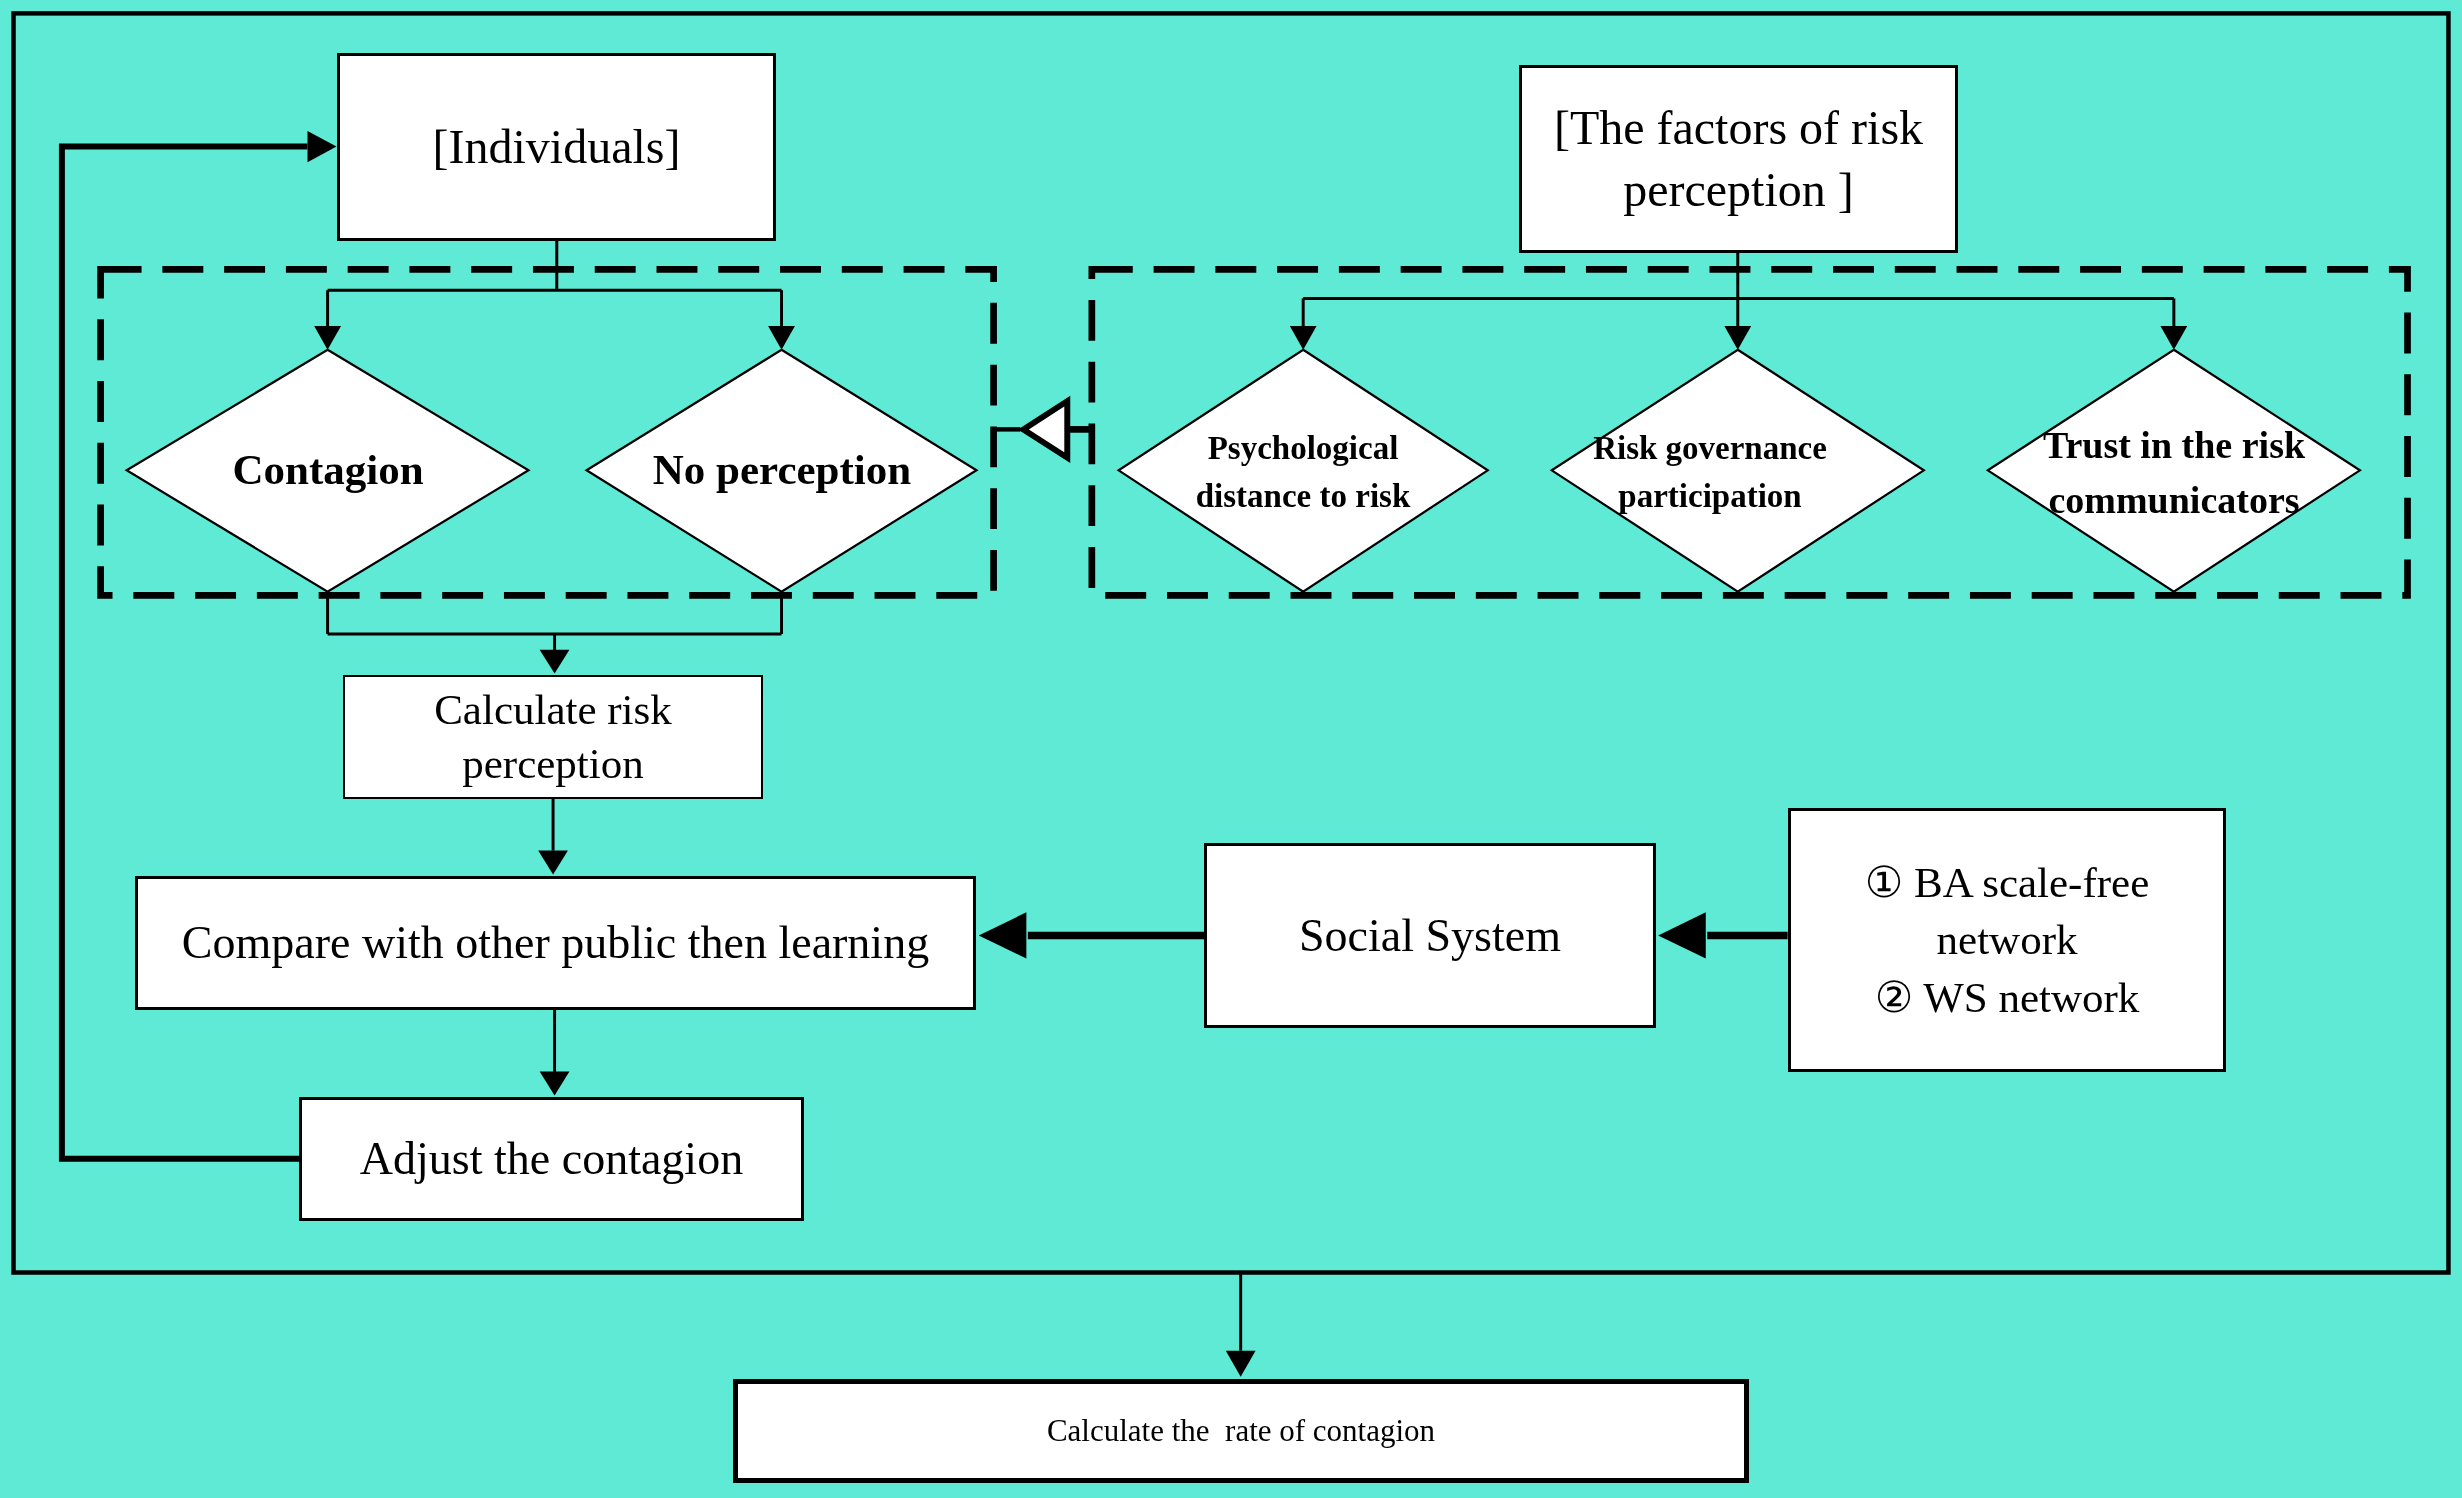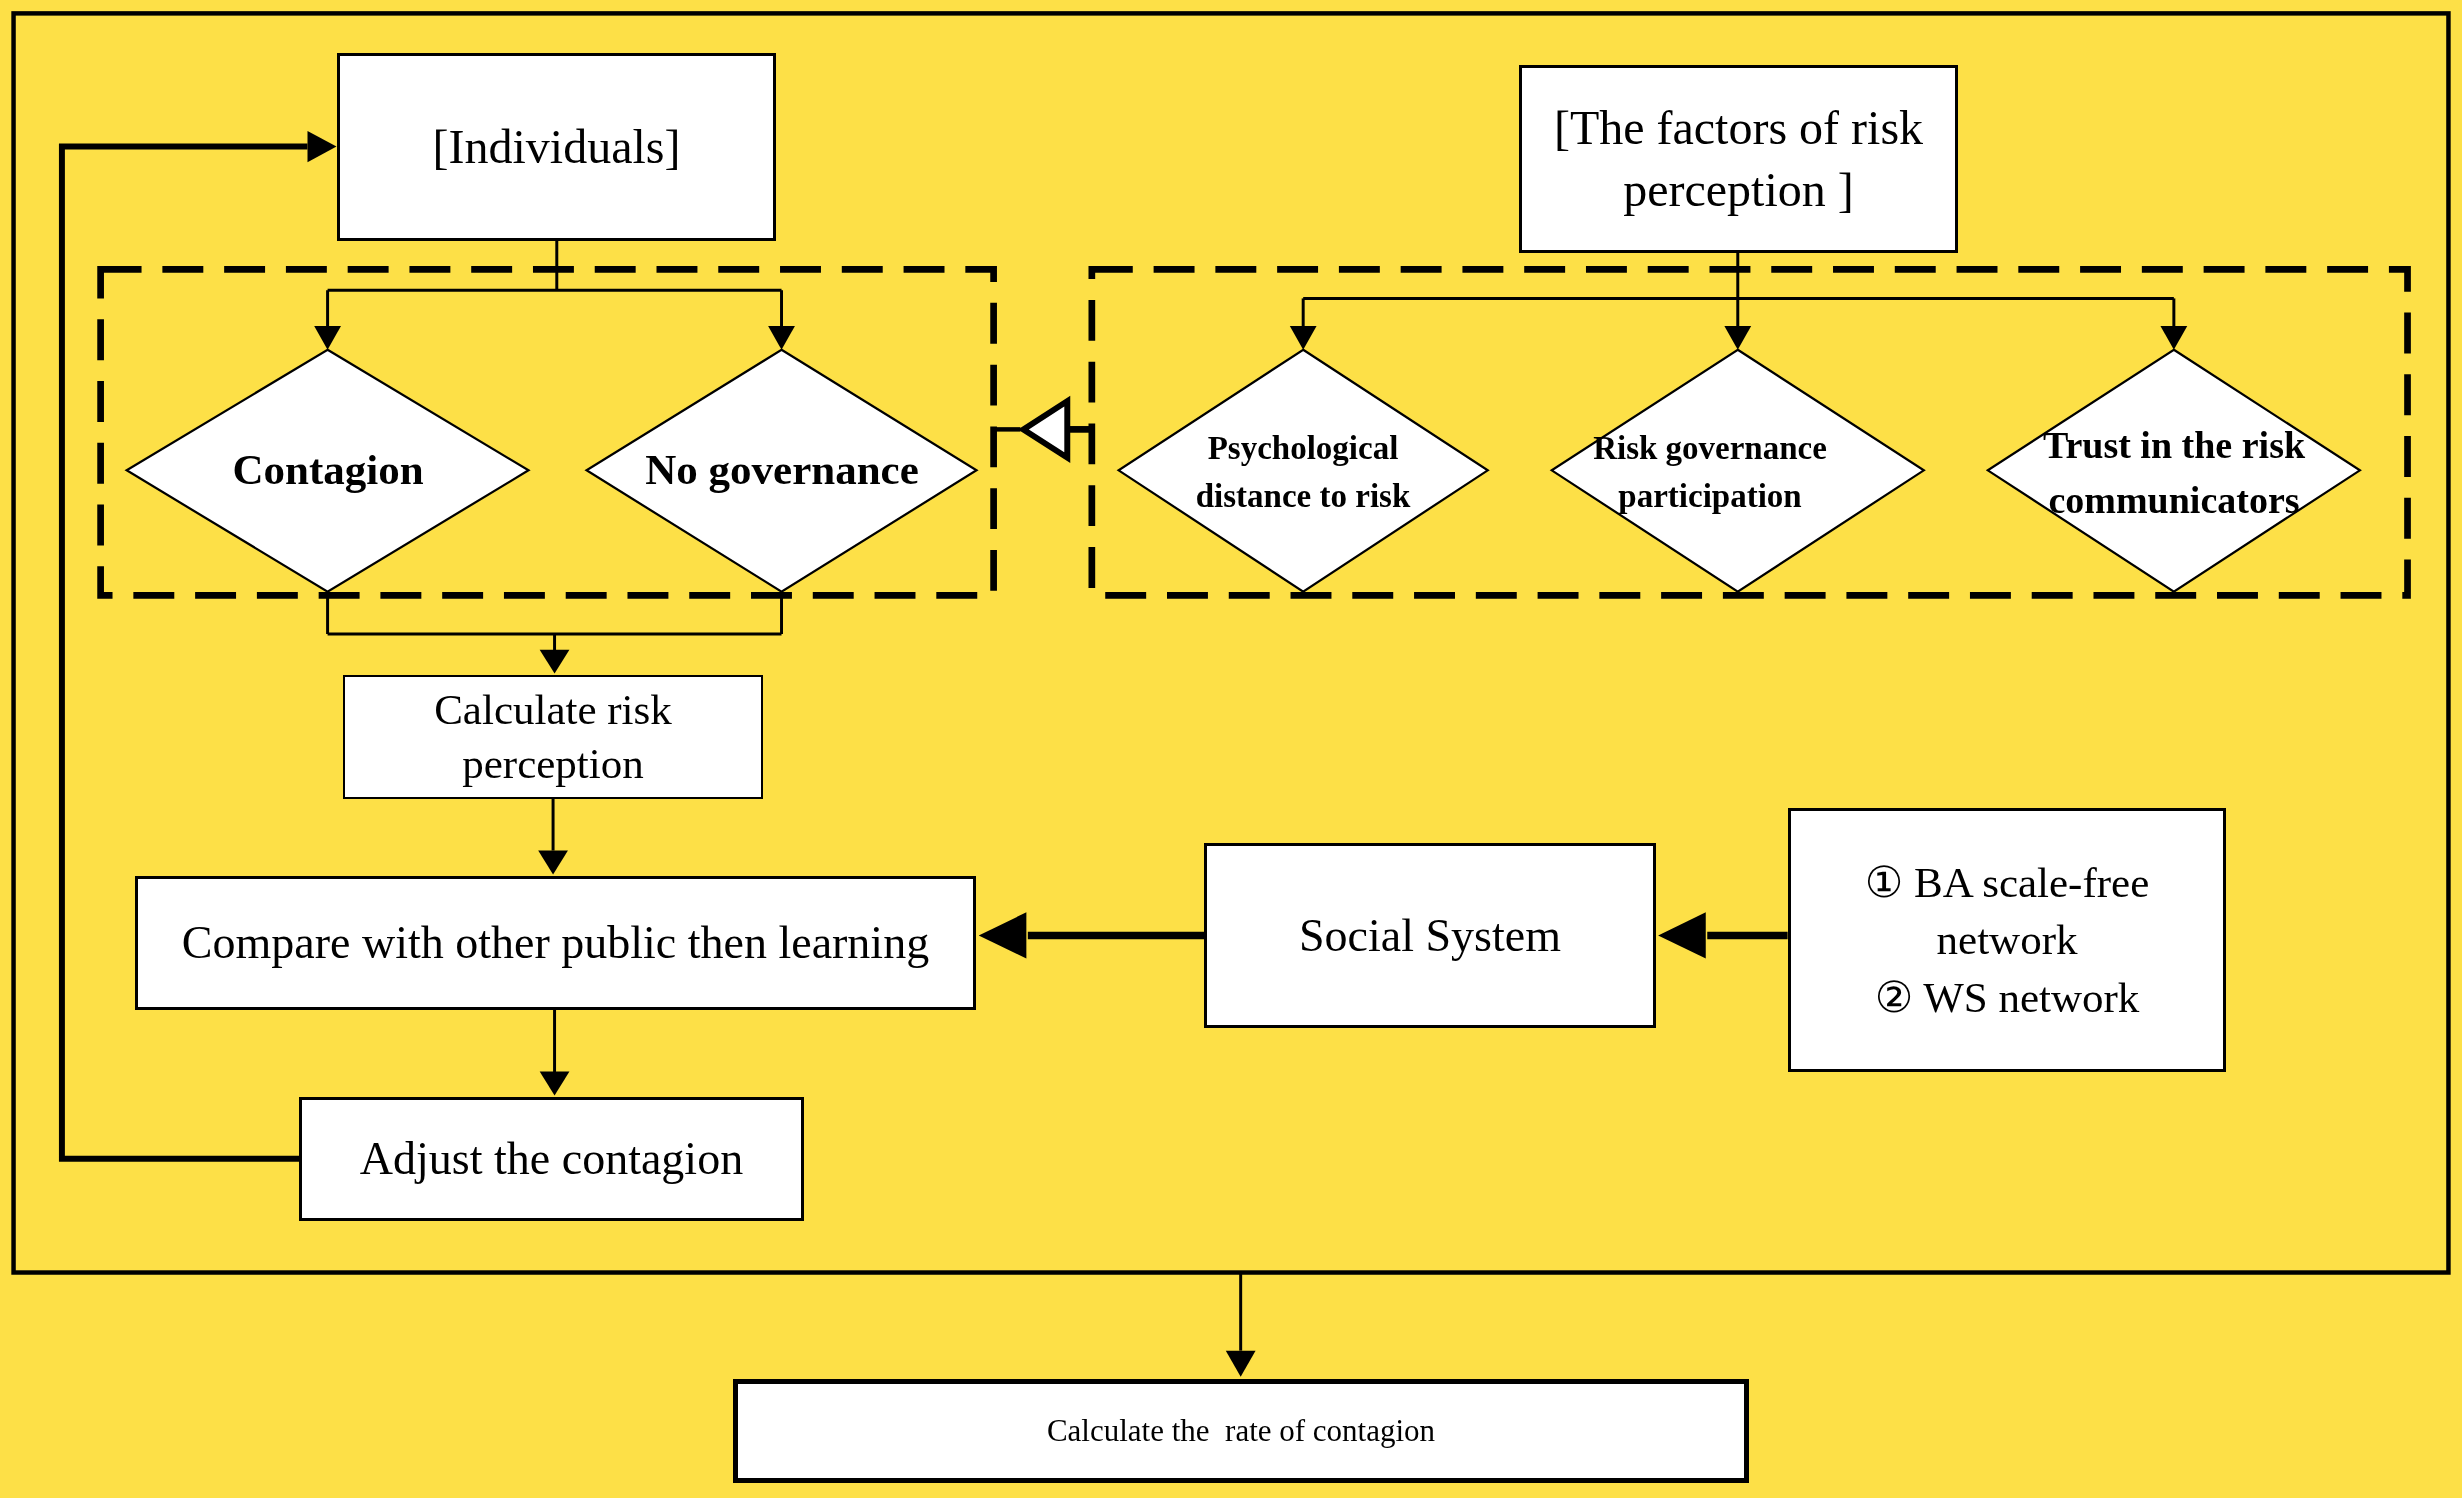--- a/index.html
+++ b/index.html
@@ -1,16 +1,16 @@
 <!DOCTYPE html>
 <html style="font-size:12px"><head>
 <meta charset="utf-8">
 <style>
   html,body{margin:0;padding:0;background:#ffffff;}
-  #stage{position:relative;width:2462px;height:1498px;background:#fde047;
+  #stage{position:relative;width:2462px;height:1498px;background:#5eead4;
          font-family:"Liberation Serif","DejaVu Serif",serif;color:#000;}
   #wires{position:absolute;left:0;top:0;width:2462px;height:1498px;}
   .box{position:absolute;box-sizing:border-box;border:3px solid #000;background:#fff;
        display:flex;flex-direction:column;align-items:center;justify-content:center;
        text-align:center;line-height:1.3;}
   .dlabel{position:absolute;display:flex;flex-direction:column;align-items:center;
           justify-content:center;text-align:center;transform:translate(-50%,-50%);
           line-height:1.45;font-weight:bold;}
   .pre{white-space:pre;}
 </style>
@@ -109,21 +109,21 @@
 
   <div class="box pre" style="left:733px;top:1379px;width:1016px;height:104px;font-size:31px;border-width:5.2px;text-align:center;">
     <div class="pre">Calculate the  rate of contagion</div>
   </div>
 
   <div class="dlabel" style="left:328px;top:470px;width:313px;font-size:43px;">
     <div>Contagion</div>
   </div>
 
   <div class="dlabel" style="left:782px;top:470px;width:350px;font-size:43px;">
-    <div>No governance</div>
+    <div>No perception</div>
   </div>
 
   <div class="dlabel" style="left:1303px;top:473px;width:320px;font-size:33px;">
     <div>Psychological</div>
     <div>distance to risk</div>
   </div>
 
   <div class="dlabel" style="left:1710px;top:473px;width:320px;font-size:33px;">
     <div>Risk governance</div>
     <div>participation</div>

